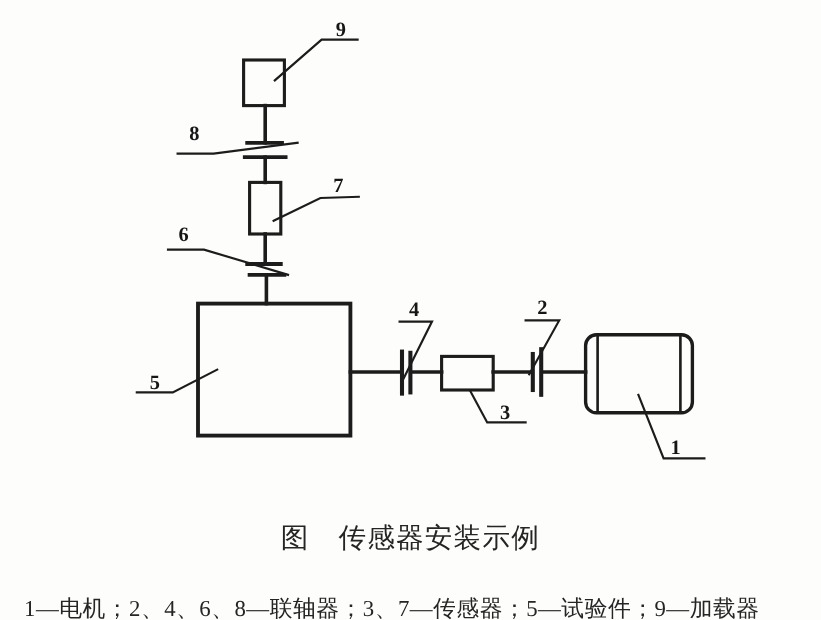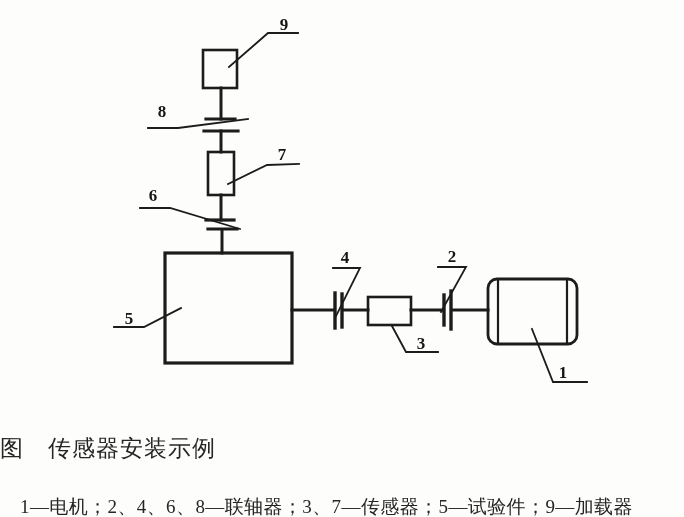--- a/index.html
+++ b/index.html
@@ -25,21 +25,21 @@
     font-family: "Liberation Serif", "DejaVu Serif", serif;
     font-size: 17px;
     font-weight: bold;
     fill: #161616;
   }
   .caption {
     position: absolute;
     top: 433px;
     left: 0;
     width: 684px;
-    text-align: left;
+    text-align: center;
     font-size: 23px;
     letter-spacing: 1px;
     color: #252525;
     white-space: pre;
   }
   .legend {
     position: absolute;
     top: 494px;
     left: 20px;
     width: 660px;

